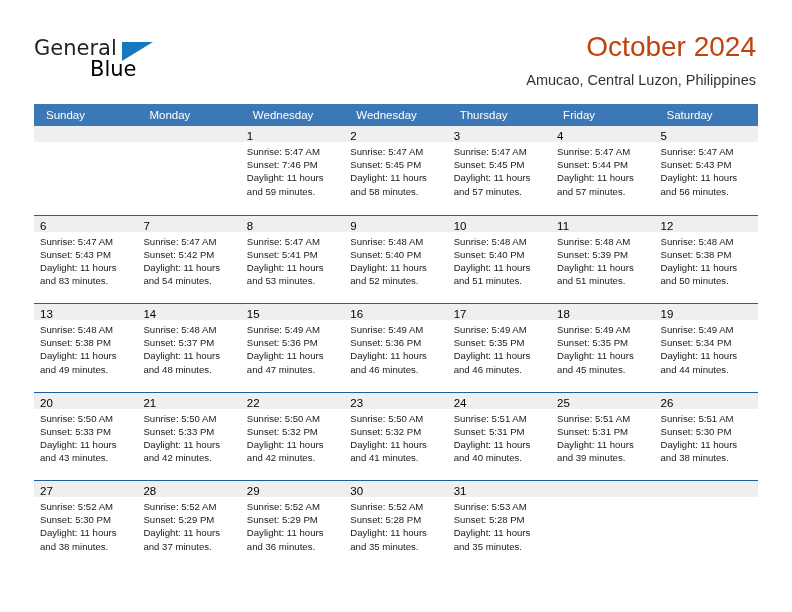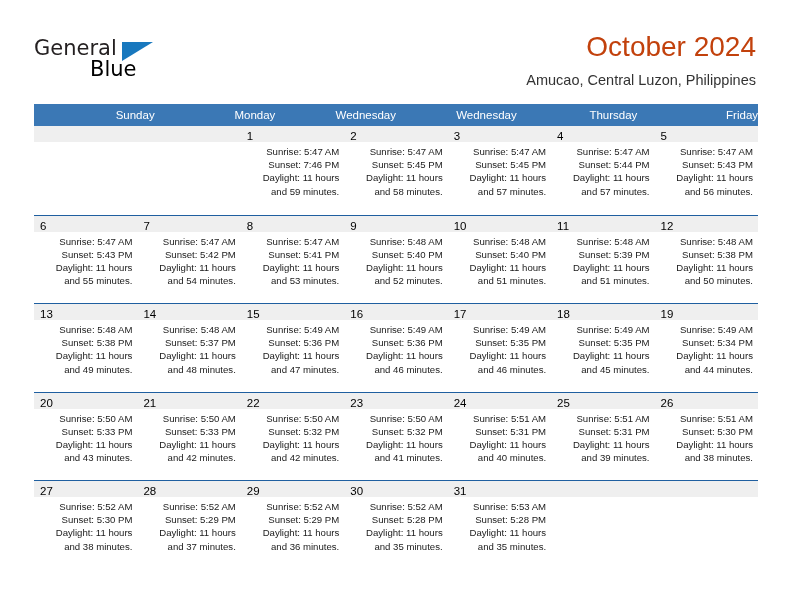--- a/index.html
+++ b/index.html
@@ -95,21 +95,20 @@
   }
   .dow {
     flex: 1 1 0;
     min-width: 0;
     color: #ffffff;
     font-size: 11.5px;
     line-height: 22px;
     padding-left: 12px;
     box-sizing: border-box;
     white-space: nowrap;
-    text-align: right;
   }
   .week {
     border-top: 1.5px solid #1f5fa0;
     height: 88.5px;
     box-sizing: border-box;
   }
   .week.first {
     border-top: none;
   }
   .cell {
@@ -131,21 +130,20 @@
   .daynum {
     font-size: 11.5px;
     line-height: 16px;
     color: #000000;
   }
   .info {
     padding: 3px 5px 0 6px;
     font-size: 9.6px;
     line-height: 13.2px;
     color: #1a1a1a;
-    text-align: right;
   }
   .info div {
     white-space: nowrap;
   }
 </style>
 </head>
 <body>
 
 <div class="page">
 
@@ -166,20 +164,21 @@
 
   <div class="cal">
 
     <div class="row dow-row">
       <div class="dow">Sunday</div>
       <div class="dow">Monday</div>
       <div class="dow">Wednesday</div>
       <div class="dow">Wednesday</div>
       <div class="dow">Thursday</div>
       <div class="dow">Friday</div>
+      <div class="dow">Saturday</div>
     </div>
 
     <div class="row week first">
       <div class="cell empty">
         <div class="daynum-band"><span class="daynum"></span></div>
         <div class="info">
           <div></div>
           <div></div>
           <div></div>
           <div></div>
@@ -241,21 +240,21 @@
       </div>
     </div>
 
     <div class="row week">
       <div class="cell">
         <div class="daynum-band"><span class="daynum">6</span></div>
         <div class="info">
           <div>Sunrise: 5:47 AM</div>
           <div>Sunset: 5:43 PM</div>
           <div>Daylight: 11 hours</div>
-          <div>and 55 minutes.</div>
+          <div>and 83 minutes.</div>
         </div>
       </div>
       <div class="cell">
         <div class="daynum-band"><span class="daynum">7</span></div>
         <div class="info">
           <div>Sunrise: 5:47 AM</div>
           <div>Sunset: 5:42 PM</div>
           <div>Daylight: 11 hours</div>
           <div>and 54 minutes.</div>
         </div>

